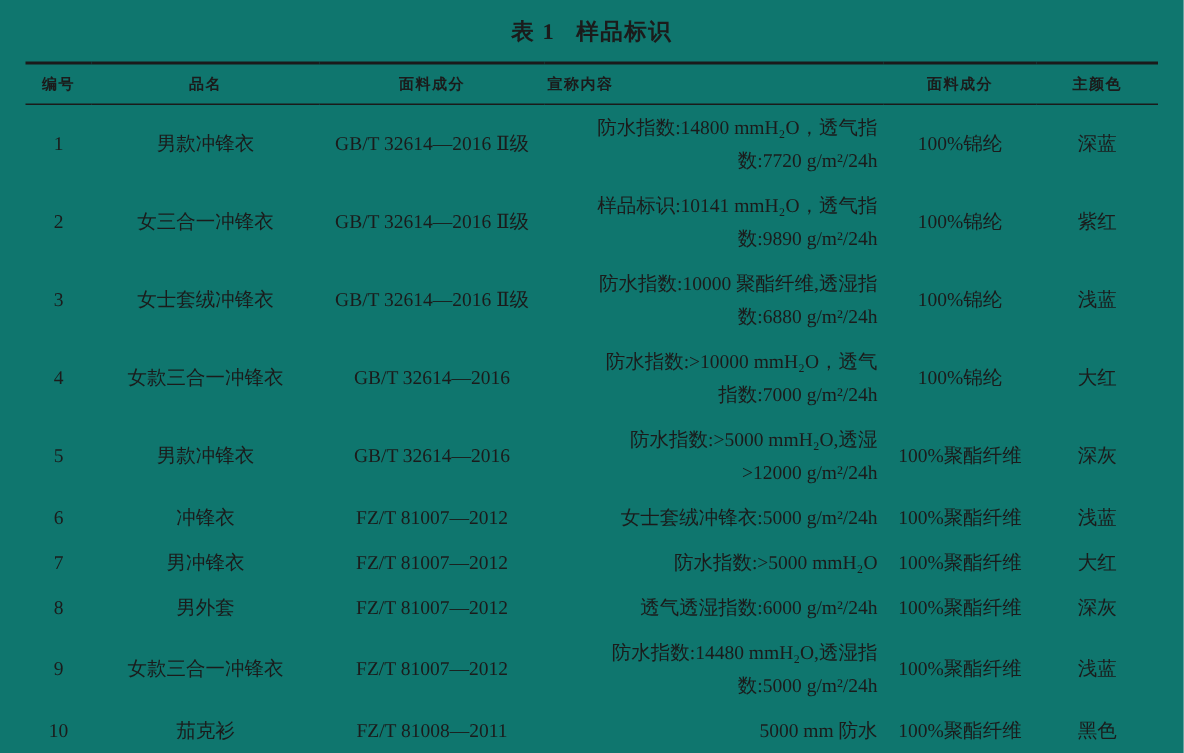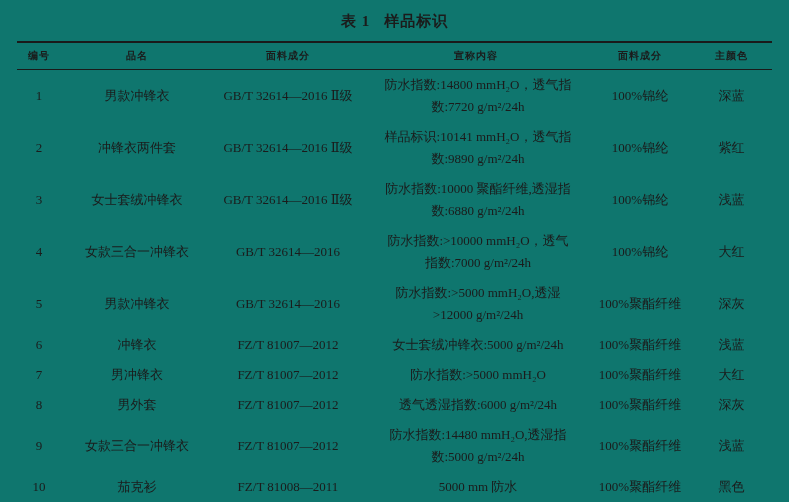--- a/index.html
+++ b/index.html
@@ -35,29 +35,29 @@
   }
   table.sample-table thead th {
     font-weight:bold;
     font-size:10px;
     text-align:center;
     padding:6px 2px;
     border-bottom:1.3px solid #1a1a1a;
     letter-spacing:1px;
     white-space:nowrap;
   }
-  table.sample-table thead th.claim-h { text-align:center; }
+  table.sample-table thead th.claim-h { text-align:left; }
   table.sample-table td {
     text-align:center;
     vertical-align:middle;
     padding:4px 2px;
     line-height:22px;
   }
   table.sample-table td.claim {
-    text-align:center;
+    text-align:right;
     white-space:pre-line;
     padding-left:8px;
     padding-right:4px;
   }
   col.c-id      { width:44px;  }
   col.c-name    { width:152px; }
   col.c-std     { width:150px; }
   col.c-claim   { width:226px; }
   col.c-fabric  { width:102px; }
   col.c-color   { width:81px;  }
@@ -95,21 +95,21 @@
           <td>1</td>
           <td>男款冲锋衣</td>
           <td>GB/T 32614—2016 Ⅱ级</td>
           <td class="claim">防水指数:14800 mmH₂O，透气指
 数:7720 g/m²/24h</td>
           <td>100%锦纶</td>
           <td>深蓝</td>
         </tr>
         <tr>
           <td>2</td>
-          <td>冲锋衣两件套</td>
+          <td>女三合一冲锋衣</td>
           <td>GB/T 32614—2016 Ⅱ级</td>
           <td class="claim">样品标识:10141 mmH₂O，透气指
 数:9890 g/m²/24h</td>
           <td>100%锦纶</td>
           <td>紫红</td>
         </tr>
         <tr>
           <td>3</td>
           <td>女士套绒冲锋衣</td>
           <td>GB/T 32614—2016 Ⅱ级</td>

